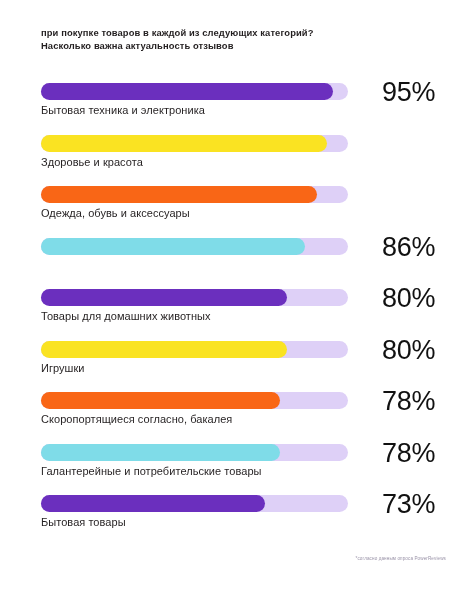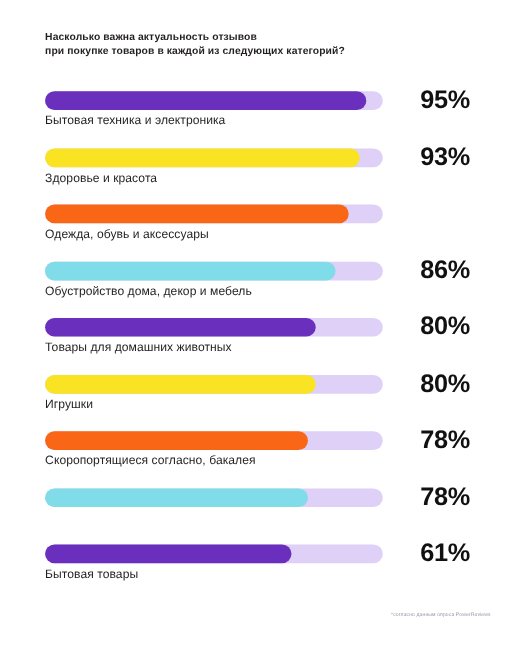--- a/index.html
+++ b/index.html
@@ -76,22 +76,22 @@
     top: 24px;
     font-size: 11px;
     color: #231f20;
     letter-spacing: 0.05px;
     white-space: nowrap;
   }
   .pct {
     position: absolute;
     left: 382px;
     top: -3px;
-    font-size: 23px;
-    font-weight: bold;
+    font-size: 27px;
+    font-weight: normal;
     color: #111111;
     letter-spacing: -0.3px;
     white-space: nowrap;
     text-align: right;
   }
 
   
   #footnote {
     position: absolute;
     right: 28px;
@@ -101,54 +101,52 @@
     letter-spacing: 0.1px;
     white-space: nowrap;
   }
 </style>
 </head>
 <body>
 
 <div id="page">
 
   <div id="title-block">
+    <div class="title-line">при покупке товаров в каждой из следующих категорий?</div>
     <div class="title-line">Насколько важна актуальность отзывов</div>
-    <div class="title-line">при покупке товаров в каждой из следующих категорий?</div>
   </div>
 
   <div id="chart">
       <div class="row">
         <div class="bar-area">
           <div class="track" style="background: rgb(222, 208, 247);"></div>
           <div class="fill" style="width: 95%; background: rgb(107, 47, 190);"></div>
         </div>
         <div class="cat-label">Бытовая техника и электроника</div>
         <div class="pct">95%</div>
       </div>
       <div class="row">
         <div class="bar-area">
           <div class="track" style="background: rgb(222, 208, 247);"></div>
           <div class="fill" style="width: 93%; background: rgb(250, 227, 34);"></div>
         </div>
         <div class="cat-label">Здоровье и красота</div>
-        <div class="pct">93%</div>
       </div>
       <div class="row">
         <div class="bar-area">
           <div class="track" style="background: rgb(222, 208, 247);"></div>
           <div class="fill" style="width: 90%; background: rgb(249, 102, 22);"></div>
         </div>
         <div class="cat-label">Одежда, обувь и аксессуары</div>
       </div>
       <div class="row">
         <div class="bar-area">
           <div class="track" style="background: rgb(222, 208, 247);"></div>
           <div class="fill" style="width: 86%; background: rgb(127, 220, 232);"></div>
         </div>
-        <div class="cat-label">Обустройство дома, декор и мебель</div>
         <div class="pct">86%</div>
       </div>
       <div class="row">
         <div class="bar-area">
           <div class="track" style="background: rgb(222, 208, 247);"></div>
           <div class="fill" style="width: 80%; background: rgb(107, 47, 190);"></div>
         </div>
         <div class="cat-label">Товары для домашних животных</div>
         <div class="pct">80%</div>
       </div>
@@ -166,27 +164,28 @@
           <div class="fill" style="width: 78%; background: rgb(249, 102, 22);"></div>
         </div>
         <div class="cat-label">Скоропортящиеся согласно, бакалея</div>
         <div class="pct">78%</div>
       </div>
       <div class="row">
         <div class="bar-area">
           <div class="track" style="background: rgb(222, 208, 247);"></div>
           <div class="fill" style="width: 78%; background: rgb(127, 220, 232);"></div>
         </div>
+        <div class="cat-label">Галантерейные и потребительские товары</div>
         <div class="pct">78%</div>
       </div>
       <div class="row">
         <div class="bar-area">
           <div class="track" style="background: rgb(222, 208, 247);"></div>
           <div class="fill" style="width: 73%; background: rgb(107, 47, 190);"></div>
         </div>
         <div class="cat-label">Бытовая товары</div>
-        <div class="pct">61%</div>
+        <div class="pct">73%</div>
       </div>
     </div>
 
   <div id="footnote">*согласно данным опроса PowerReviews</div>
 
 </div>
 
 </body></html>

